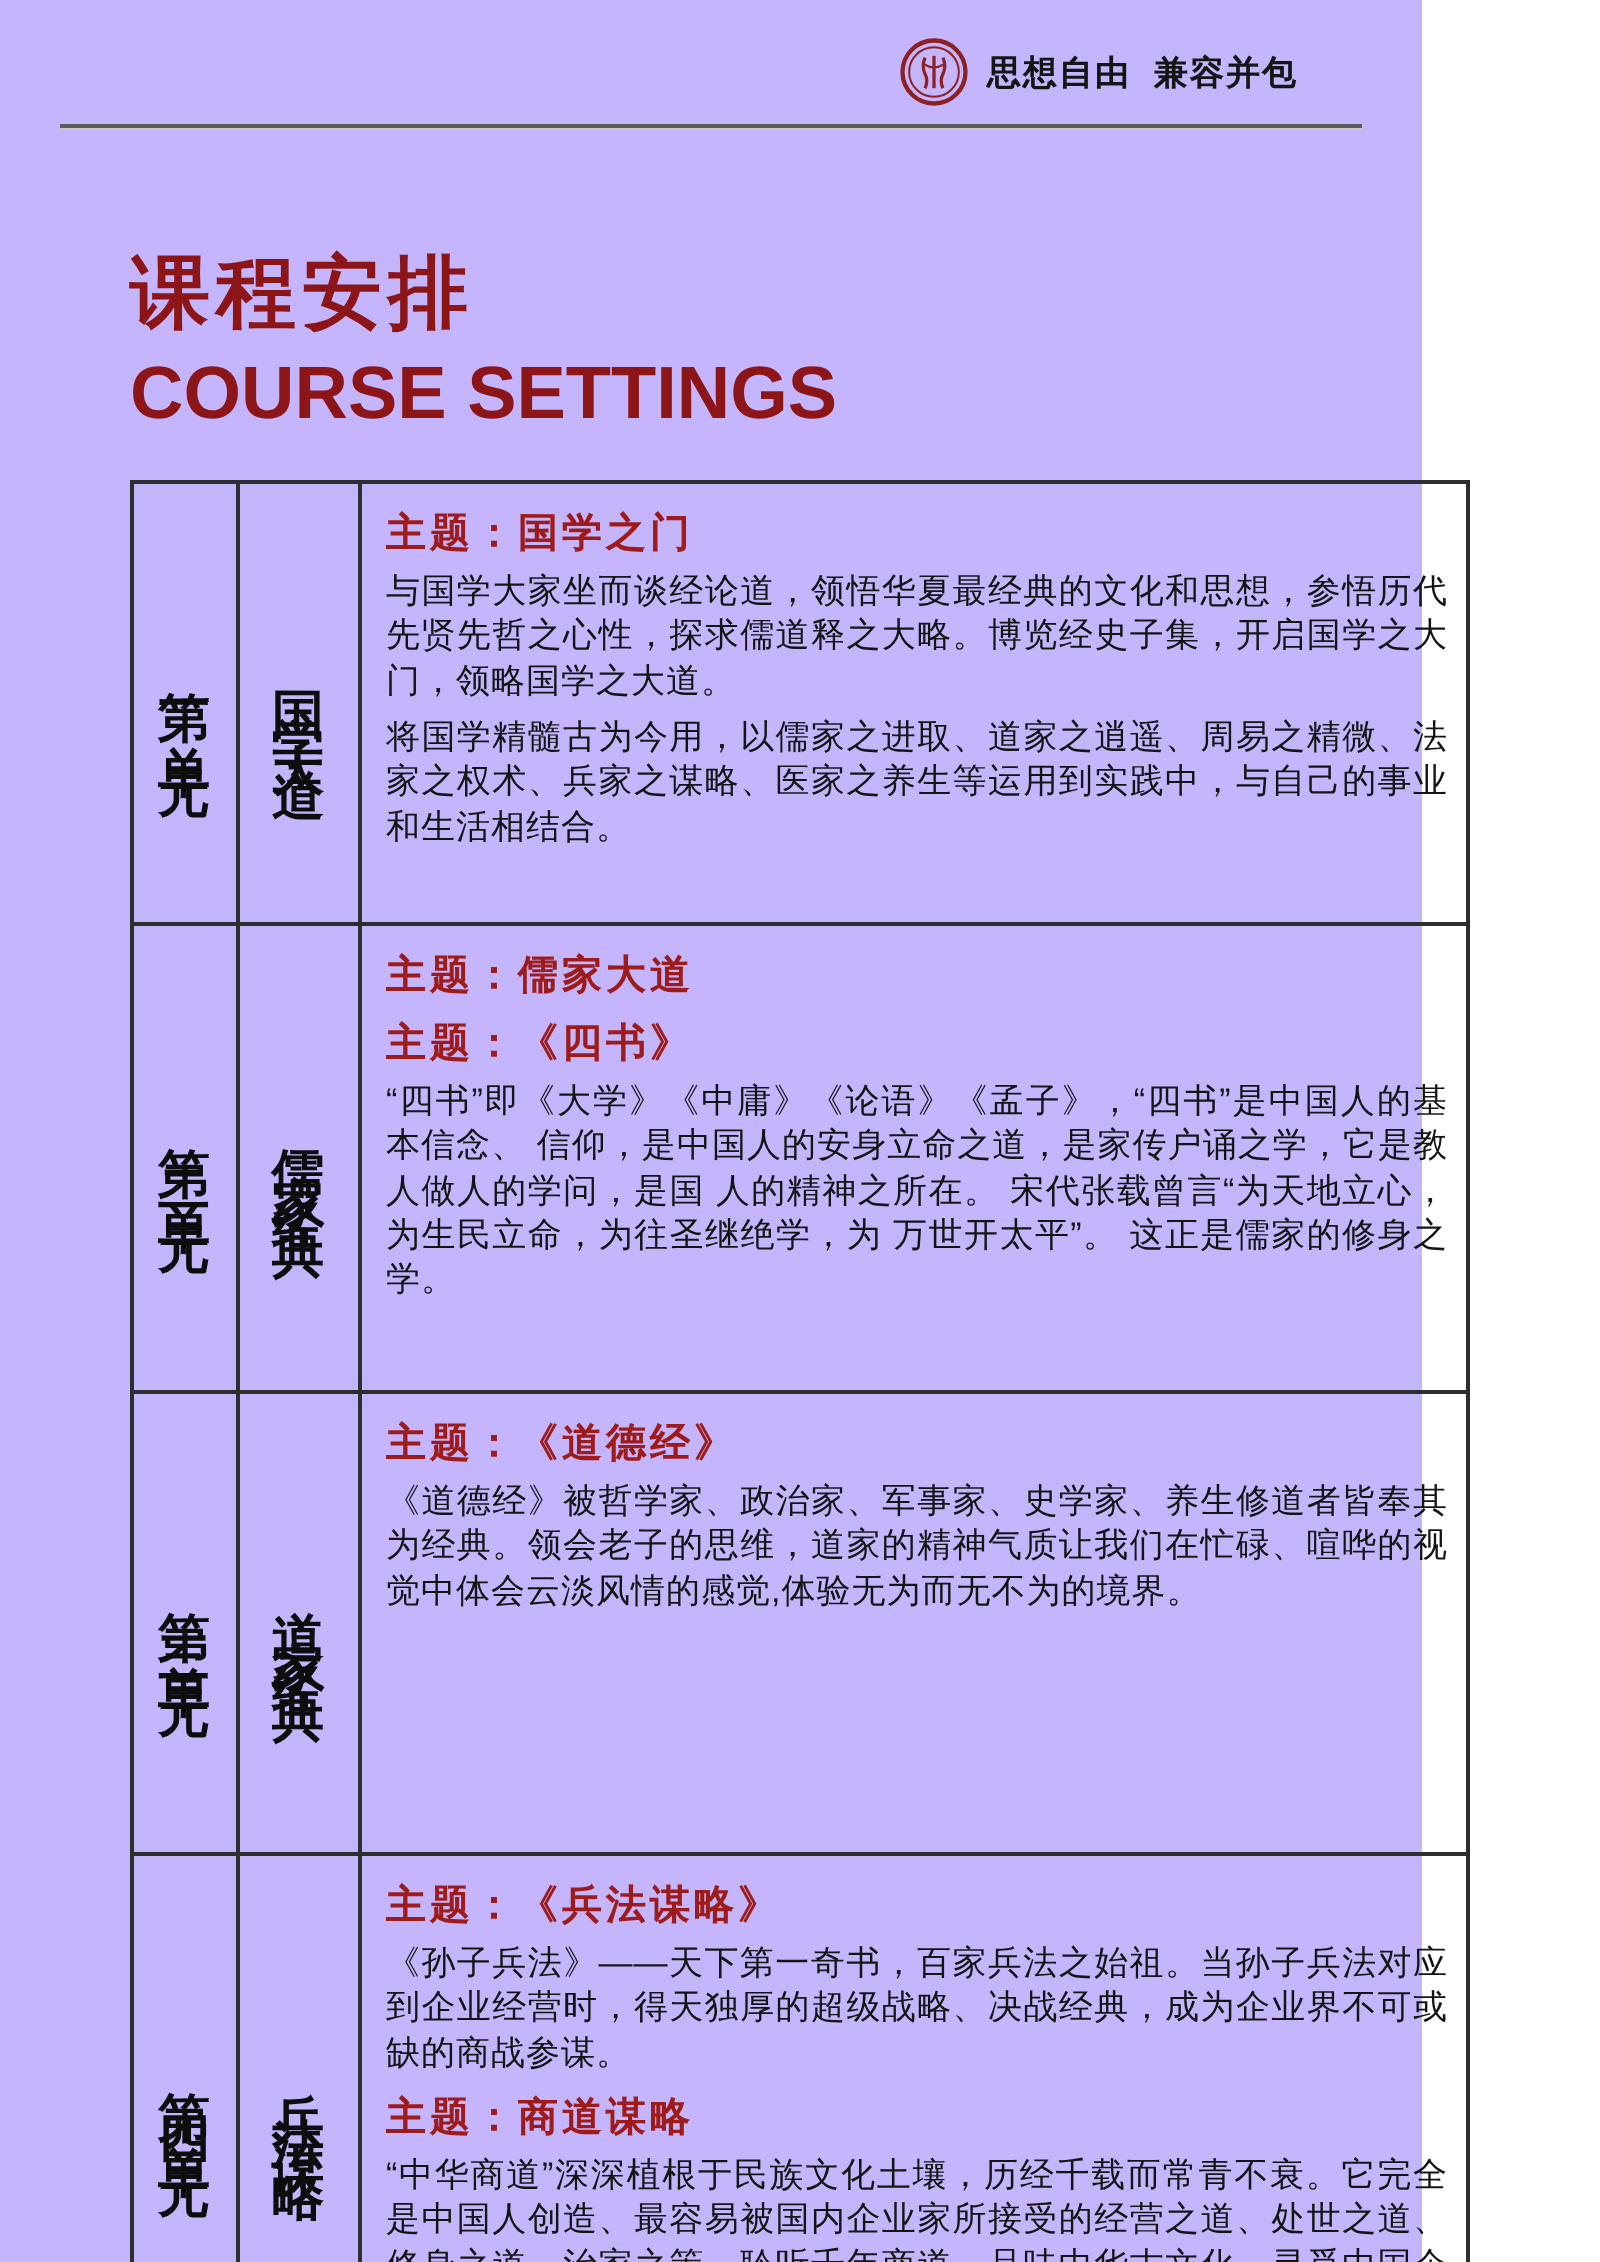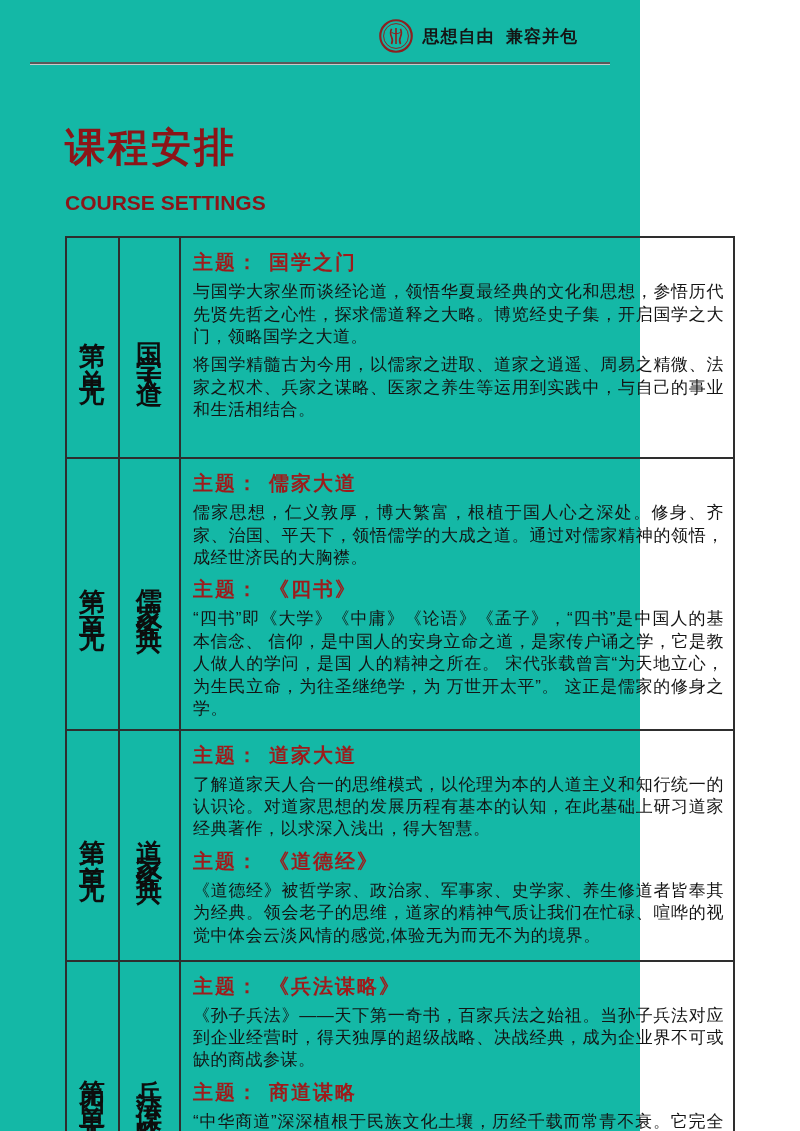--- a/index.html
+++ b/index.html
@@ -5,21 +5,21 @@
   * { margin: 0; padding: 0; box-sizing: border-box; }
   html, body { background: #ffffff; }
   body {
     width: 800px;
     height: 1131px;
     font-family: "Liberation Sans", "DejaVu Sans", sans-serif;
     color: #111;
     position: relative;
     overflow: hidden;
   }
-  .page { width: 640px; height: 1131px; background: #14b8a6; }
+  .page { width: 711px; height: 1131px; background: #c4b5fd; }
 
   
   .header {
     display: flex;
     justify-content: flex-end;
     align-items: center;
     gap: 9px;
     padding: 18px 62px 0 62px;
   }
   .seal { width: 36px; height: 36px; flex: 0 0 auto; }
@@ -41,25 +41,25 @@
   .title-block { padding: 24px 65px 0 65px; }
   .title-zh {
     font-size: 40px;
     font-weight: 800;
     color: #8c1518;
     letter-spacing: 3px;
     line-height: 1.1;
     margin-top: 36px;
   }
   .title-en {
-    font-size: 21px;
+    font-size: 37px;
     font-weight: 700;
     color: #8c1518;
     letter-spacing: 0px;
-    margin-top: 22px;
+    margin-top: 8px;
     line-height: 1.1;
   }
 
   
   .course-table {
     margin: 22px 65px 0 65px;
     width: 670px;
     border: 2px solid #2e2e2e;
   }
   .trow {
@@ -95,21 +95,21 @@
     padding: 4px 9px 8px 12px;
   }
   .topic { margin-top: 6px; }
   .topic-heading {
     font-size: 20px;
     font-weight: 800;
     color: #9e1b1b;
     margin: 7px 0 5px 0;
     letter-spacing: 2px;
   }
-  .topic-title { margin-left: 10px; }
+  .topic-title { }
   .topic-body {
     font-size: 17px;
     line-height: 1.32;
     color: #141414;
     text-align: justify;
     text-justify: inter-character;
     letter-spacing: 0.5px;
     font-weight: 500;
   }
 </style>
@@ -159,42 +159,37 @@
     <div class="trow r2">
       <div class="unit-cell">
         <span class="vtext">第二单元</span>
       </div>
       <div class="cat-cell">
         <span class="vtext">儒家经典</span>
       </div>
       <div class="content-cell">
         <div class="topic">
           <div class="topic-heading"><span>主题：</span><span class="topic-title">儒家大道</span></div>
-          <div class="topic-body">儒家思想，仁义敦厚，博大繁富，根植于国人心之深处。修身、齐家、治国、平天下，领悟儒学的大成之道。通过对儒家精神的领悟，成经世济民的大胸襟。</div>
         </div>
         <div class="topic">
           <div class="topic-heading"><span>主题：</span><span class="topic-title">《四书》</span></div>
           <div class="topic-body">“四书”即《大学》《中庸》《论语》《孟子》，“四书”是中国人的基本信念、 信仰，是中国人的安身立命之道，是家传户诵之学，它是教人做人的学问，是国 人的精神之所在。 宋代张载曾言“为天地立心，为生民立命，为往圣继绝学，为 万世开太平”。 这正是儒家的修身之学。</div>
         </div>
       </div>
     </div>
 
     <div class="trow r3">
       <div class="unit-cell">
         <span class="vtext">第三单元</span>
       </div>
       <div class="cat-cell">
         <span class="vtext">道家经典</span>
       </div>
       <div class="content-cell">
         <div class="topic">
-          <div class="topic-heading"><span>主题：</span><span class="topic-title">道家大道</span></div>
-          <div class="topic-body">了解道家天人合一的思维模式，以伦理为本的人道主义和知行统一的认识论。对道家思想的发展历程有基本的认知，在此基础上研习道家经典著作，以求深入浅出，得大智慧。</div>
-        </div>
-        <div class="topic">
           <div class="topic-heading"><span>主题：</span><span class="topic-title">《道德经》</span></div>
           <div class="topic-body">《道德经》被哲学家、政治家、军事家、史学家、养生修道者皆奉其为经典。领会老子的思维，道家的精神气质让我们在忙碌、喧哗的视觉中体会云淡风情的感觉,体验无为而无不为的境界。</div>
         </div>
       </div>
     </div>
 
     <div class="trow r4">
       <div class="unit-cell">
         <span class="vtext">第四单元</span>
       </div>

